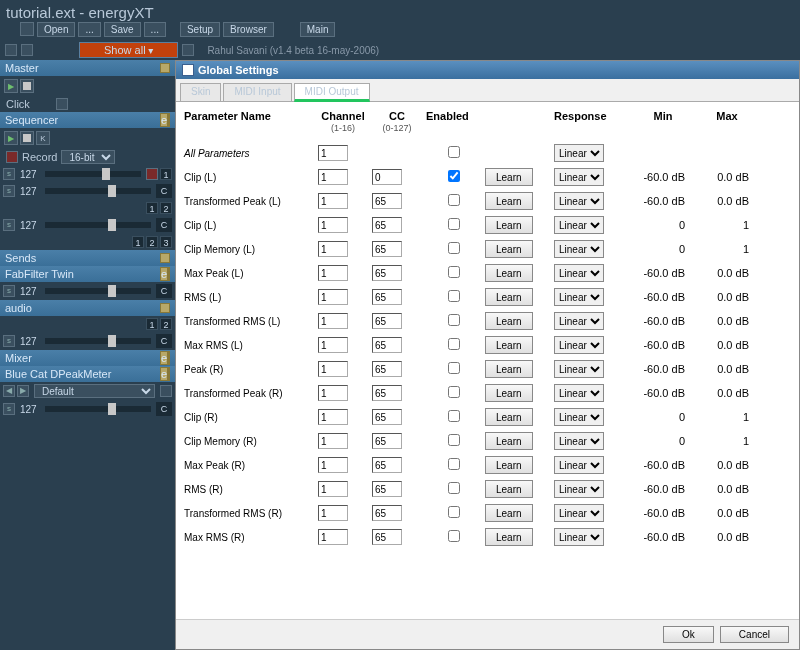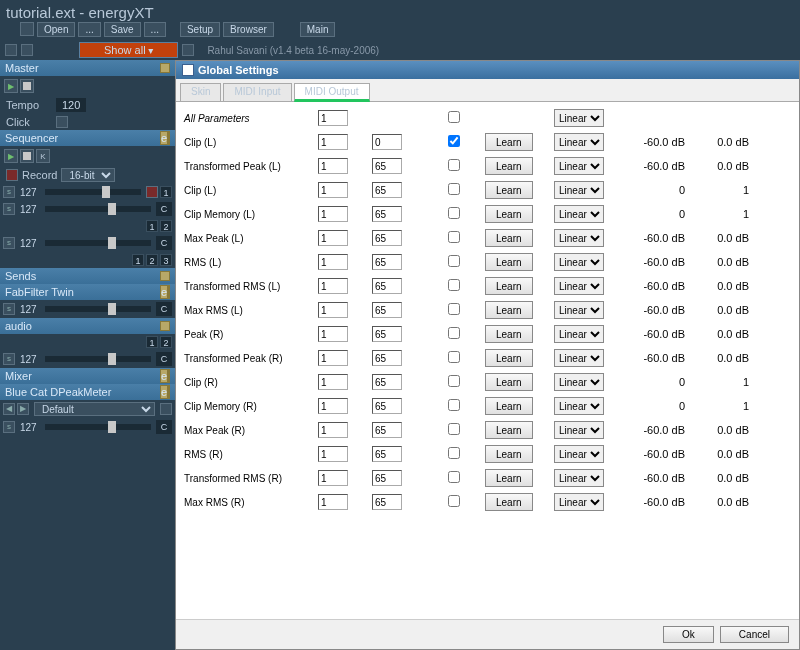--- a/index.html
+++ b/index.html
@@ -89,24 +89,20 @@
       <span>Master</span>
         <span class="sq"></span>
     </div>
     <div class="transport">
       <div class="trans-btn play">▶</div>
       <div class="trans-btn">
           <div class="stop"></div>
         </div>
     </div>
     <div class="row">
-      <span class="label">Tempo</span>
-      <span class="val">120</span>
-    </div>
-    <div class="row">
       <span class="label">Click</span>
       <div class="btn-s"></div>
     </div>
 
     <div class="panel-header">
       <span>Sequencer</span>
         <span><span class="sq" style="background:#b8a868">e</span> <span class="sq"></span></span>
     </div>
     <div class="transport">
       <div class="trans-btn play">▶</div>
@@ -218,20 +214,30 @@
     <div class="dialog-title">
       <div class="icon"></div>
       <span>Global Settings</span>
     </div>
     <div class="tabs">
       <div class="tab">Skin</div>
       <div class="tab">MIDI Input</div>
       <div class="tab active">MIDI Output</div>
     </div>
     <div class="grid">
+      <div class="grid-header">
+        <div><b>Parameter Name</b></div>
+        <div class="col-center"><b>Channel</b><br><span class="sub">(1-16)</span></div>
+        <div class="col-center"><b>CC</b><br><span class="sub">(0-127)</span></div>
+        <div><b>Enabled</b></div>
+        <div></div>
+        <div><b>Response</b></div>
+        <div class="col-center"><b>Min</b></div>
+        <div class="col-center"><b>Max</b></div>
+      </div>
       <div id="rows">
           <div class="grid-row">
     <div class="pname italic">All Parameters</div>
     <div><input type="text" value="1" style=""></div>
     <div></div>
     <div class="col-center"><input type="checkbox" style=""></div>
     <div></div>
     <div><select><option>Linear</option></select></div>
     <div class="minmax"></div>
     <div class="minmax"></div>

